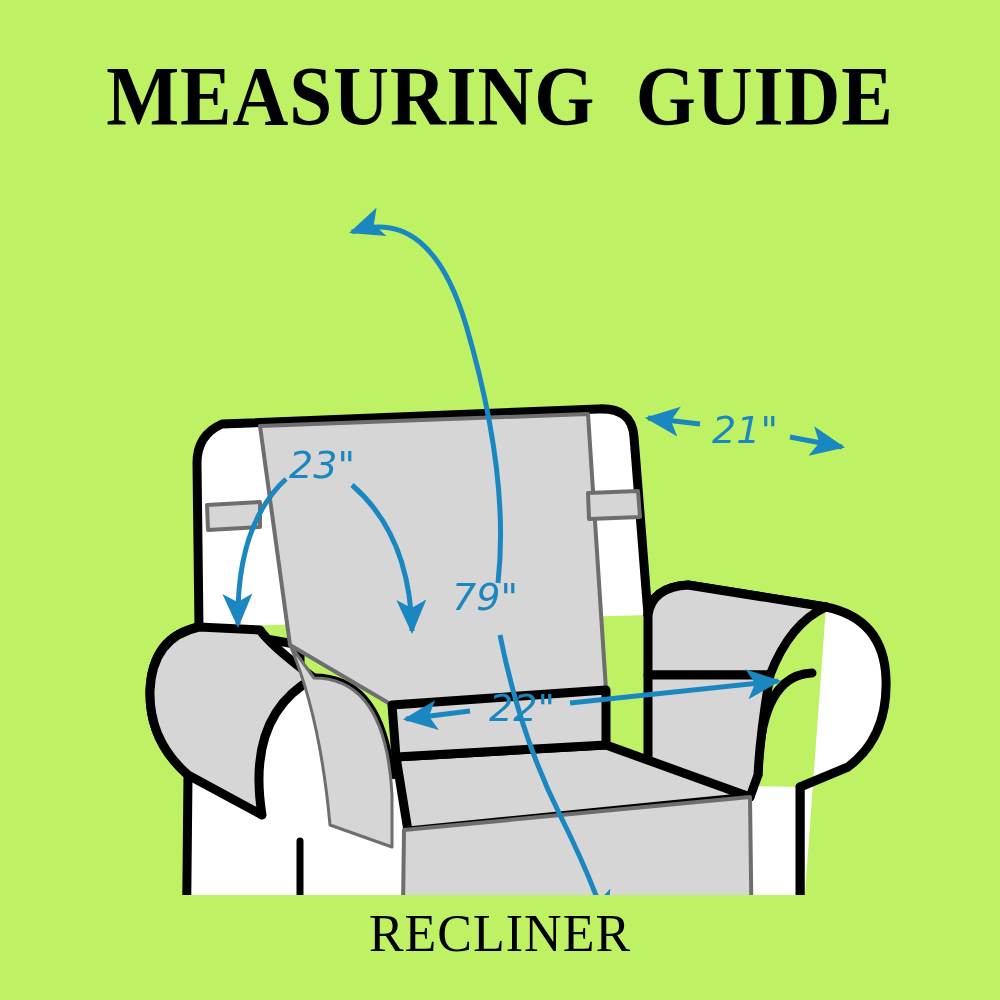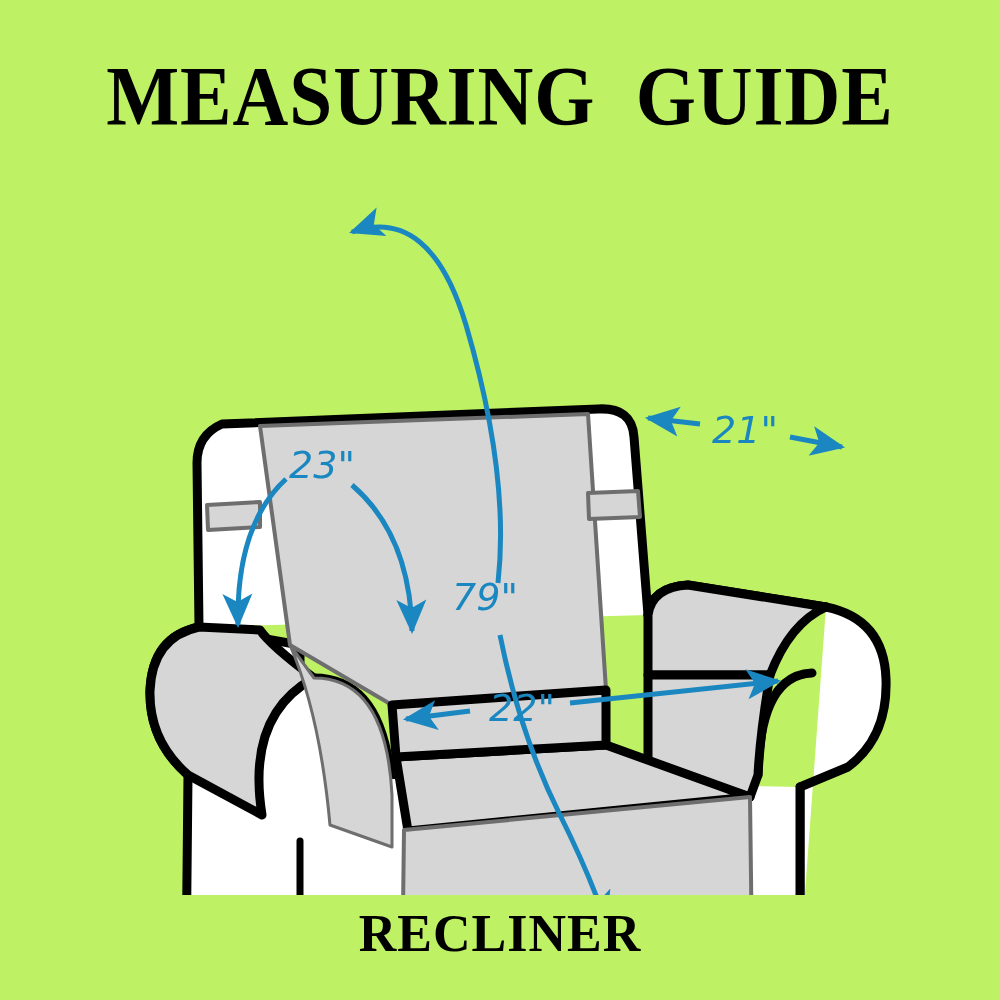--- a/index.html
+++ b/index.html
@@ -31,21 +31,21 @@
     white-space: pre;
     line-height: 1;
   }
   #footer {
     position: absolute;
     left: 0;
     top: 908px;
     width: 1000px;
     text-align: center;
     font-family: "Liberation Serif", "DejaVu Serif", serif;
-    font-weight: bold;
+    font-weight: normal;
     font-size: 52px;
     letter-spacing: 1px;
     color: #000000;
     line-height: 1;
   }
   #figure {
     position: absolute;
     left: 0;
     top: 175px;
     width: 1000px;

